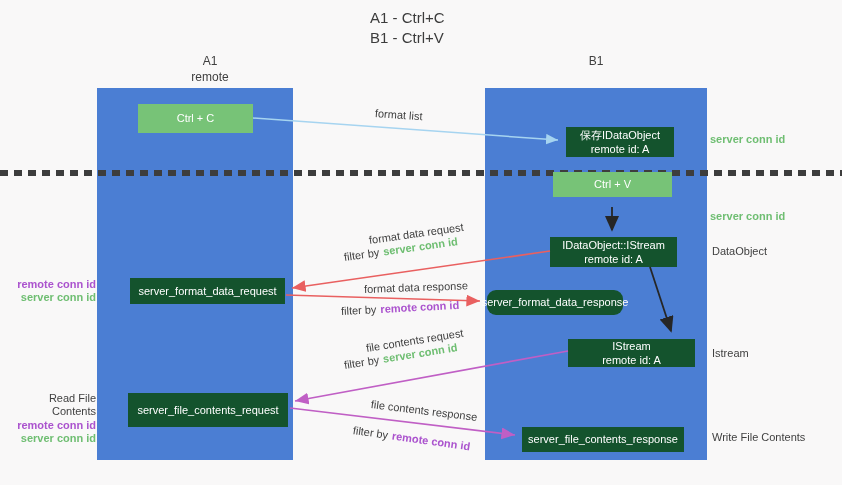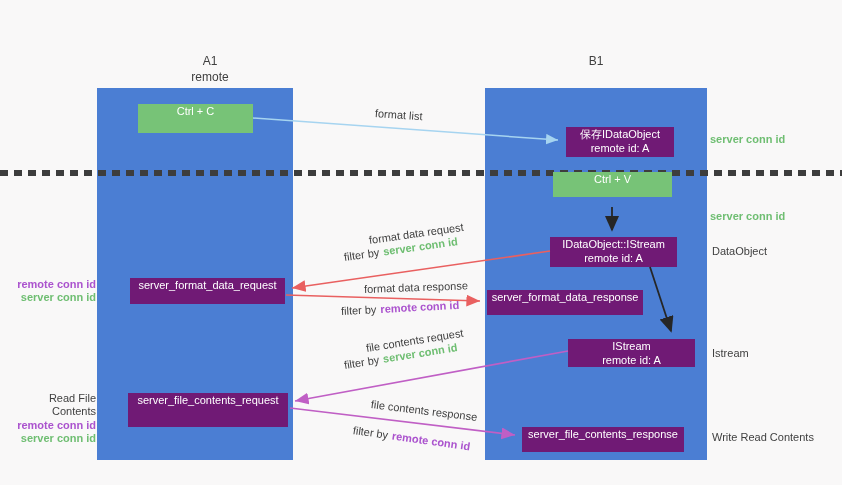--- a/index.html
+++ b/index.html
@@ -11,46 +11,50 @@
   }
   .title { position:absolute; left:370px; top:8px; font-size:15px; line-height:1.35; color:#3c3c3c; }
   .hdr { position:absolute; top:54px; text-align:center; font-size:12px; line-height:1.3; color:#3f3f3f; }
   .hdr.a1 { left:112px; width:196px; }
   .hdr.b1 { left:485px; width:222px; }
   .col { position:absolute; top:88px; height:372px; background:#4b7ed3; }
   .col.a1 { left:97px; width:196px; }
   .col.b1 { left:485px; width:222px; }
   .dots { position:absolute; left:0; top:170px; width:842px; height:6px;
     background:repeating-linear-gradient(90deg,#3d3d3d 0 8px, transparent 8px 14px); }
-  .box { position:absolute; display:flex; flex-direction:column; align-items:center; justify-content:flex-start;
+  .box { position:absolute; display:flex; flex-direction:column; align-items:center; justify-content:center;
     color:#fff; font-size:11px; line-height:1.3; text-align:center; white-space:nowrap; }
   .gbox { background:#77c377; }
-  .obox { background:#701a75; }
+  .obox { background:#14532d; }
   .b-ctrlc { left:138px; top:104px; width:115px; height:29px; }
   .b-save  { left:566px; top:127px; width:108px; height:30px; }
   .b-ctrlv { left:553px; top:172px; width:119px; height:25px; }
   .b-getdata { left:550px; top:237px; width:127px; height:30px; }
   .b-freq  { left:130px; top:278px; width:155px; height:26px; }
-  .b-fresp { left:487px; top:290px; width:156px; height:25px; }
+  .b-fresp { left:487px; top:290px; width:136px; height:25px;border-radius:9px; }
   .b-istream { left:568px; top:339px; width:127px; height:28px; }
   .b-fcreq { left:128px; top:393px; width:160px; height:34px; }
   .b-fcresp { left:522px; top:427px; width:162px; height:25px; }
   .mlabel { position:absolute; font-size:11px; color:#3f3f3f; white-space:nowrap; transform-origin:left center; }
   .side { position:absolute; font-size:11px; color:#3f3f3f; white-space:nowrap; }
   .bg { color:#6fbe72; font-weight:bold; }
   .bp { color:#ab53ce; font-weight:bold; }
   .gap { margin-left:4px; }
   .leftblock { position:absolute; left:5px; width:91px; text-align:right; font-size:11px; line-height:1.22; }
   svg.arrows { position:absolute; left:0; top:0; pointer-events:none; }
 </style>
 </head>
 <body>
 
 <div class="canvas">
 
+  <div class="title">
+    <div>A1 - Ctrl+C</div>
+    <div>B1 - Ctrl+V</div>
+  </div>
 
   <div class="hdr a1">
     <div>A1</div>
     <div>remote</div>
   </div>
   <div class="hdr b1">
     <div>B1</div>
   </div>
 
   <div class="col a1"></div>
@@ -142,21 +146,21 @@
     <span>file contents response</span>
   </div>
   <div class="mlabel" style="left:353px; top:424px; transform:rotate(8deg);">
     <span>filter by</span><span class="bp gap">remote conn id</span>
   </div>
 
   <div class="side bg" style="left:710px; top:133px;">server conn id</div>
   <div class="side bg" style="left:710px; top:210px;">server conn id</div>
   <div class="side" style="left:712px; top:245px;">DataObject</div>
   <div class="side" style="left:712px; top:347px;">Istream</div>
-  <div class="side" style="left:712px; top:431px;">Write Read Contents</div>
+  <div class="side" style="left:712px; top:431px;">Write File Contents</div>
 
   <div class="leftblock" style="top:278px;">
     <div class="bp">remote conn id</div>
     <div class="bg">server conn id</div>
   </div>
   <div class="leftblock" style="top:392px;">
     <div>Read File Contents</div>
     <div class="bp">remote conn id</div>
     <div class="bg">server conn id</div>
   </div>

